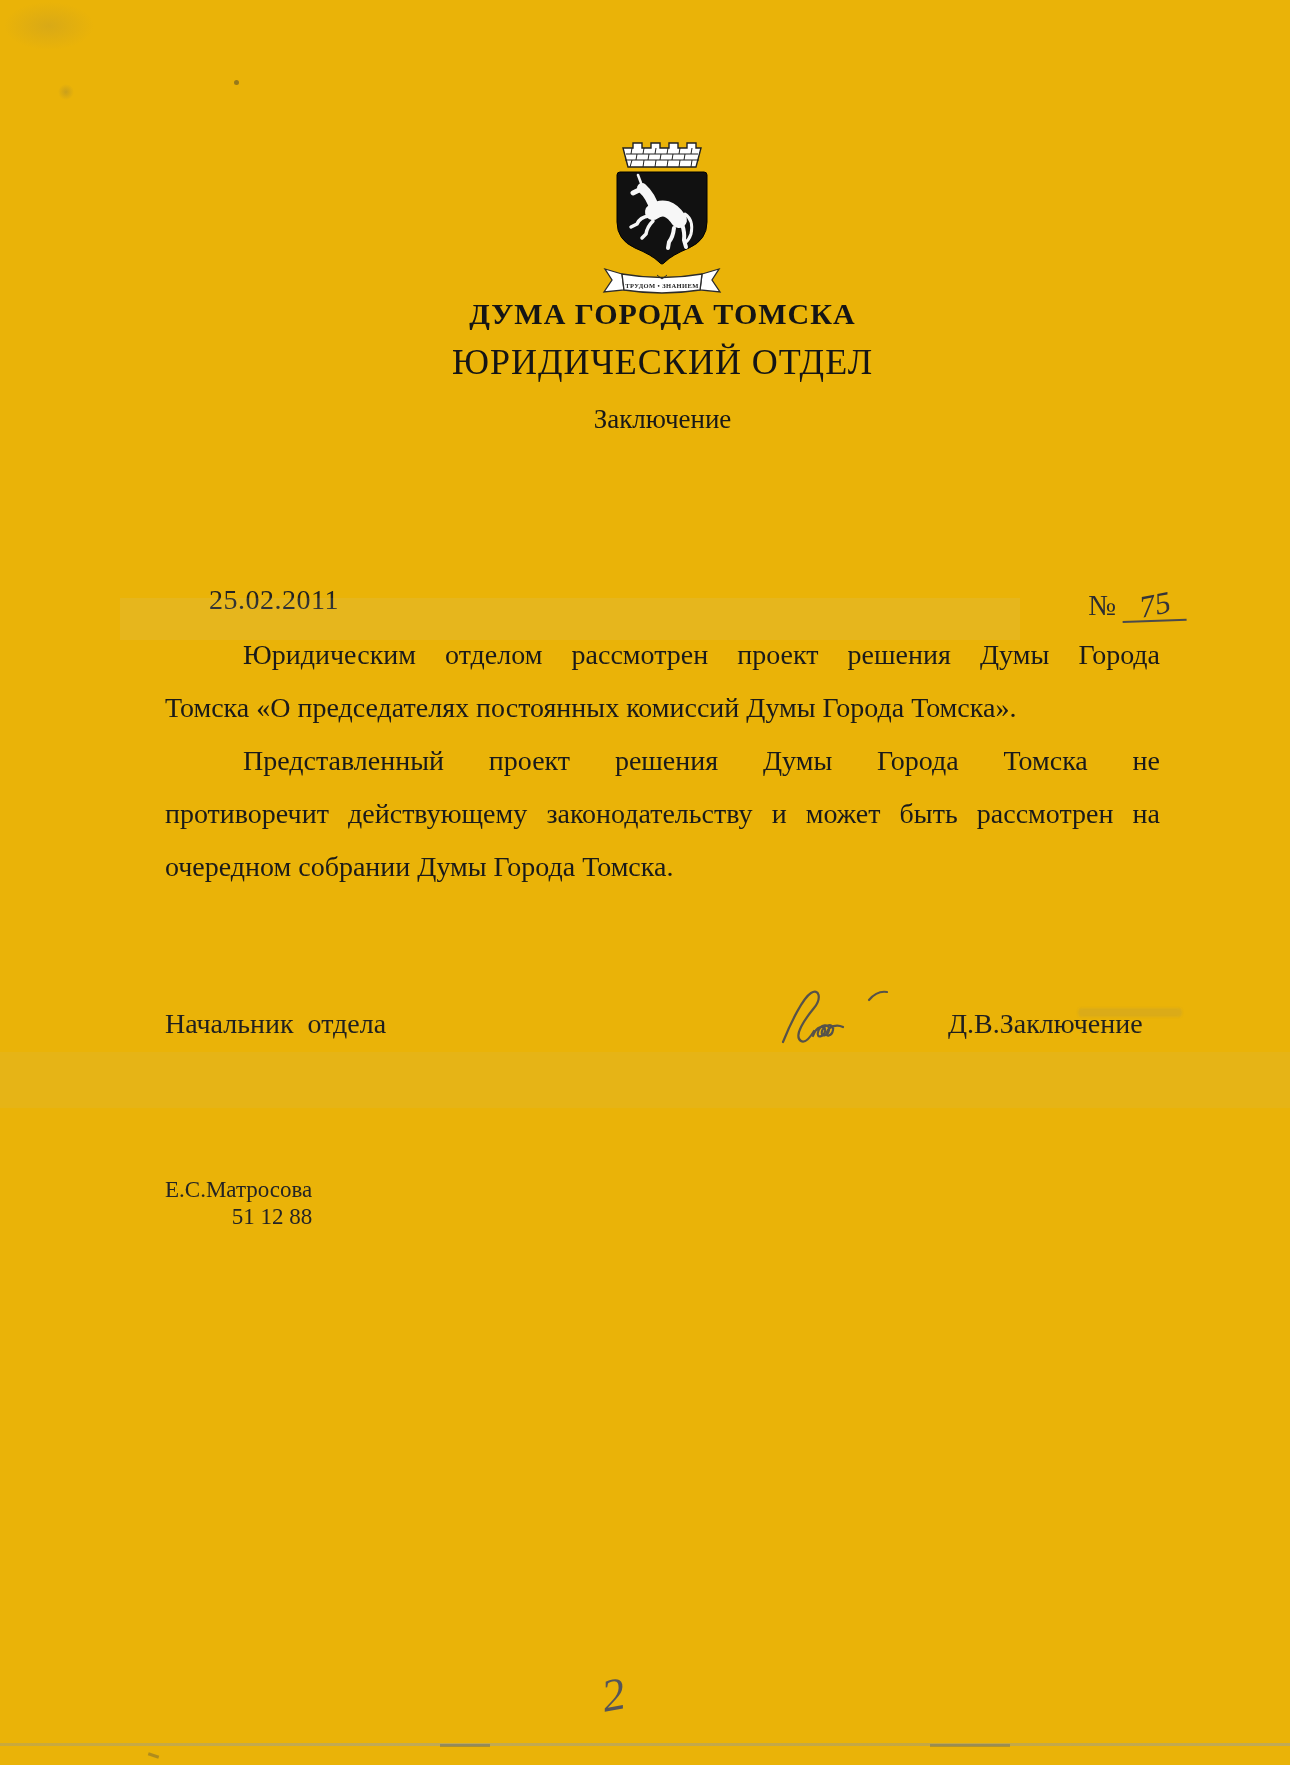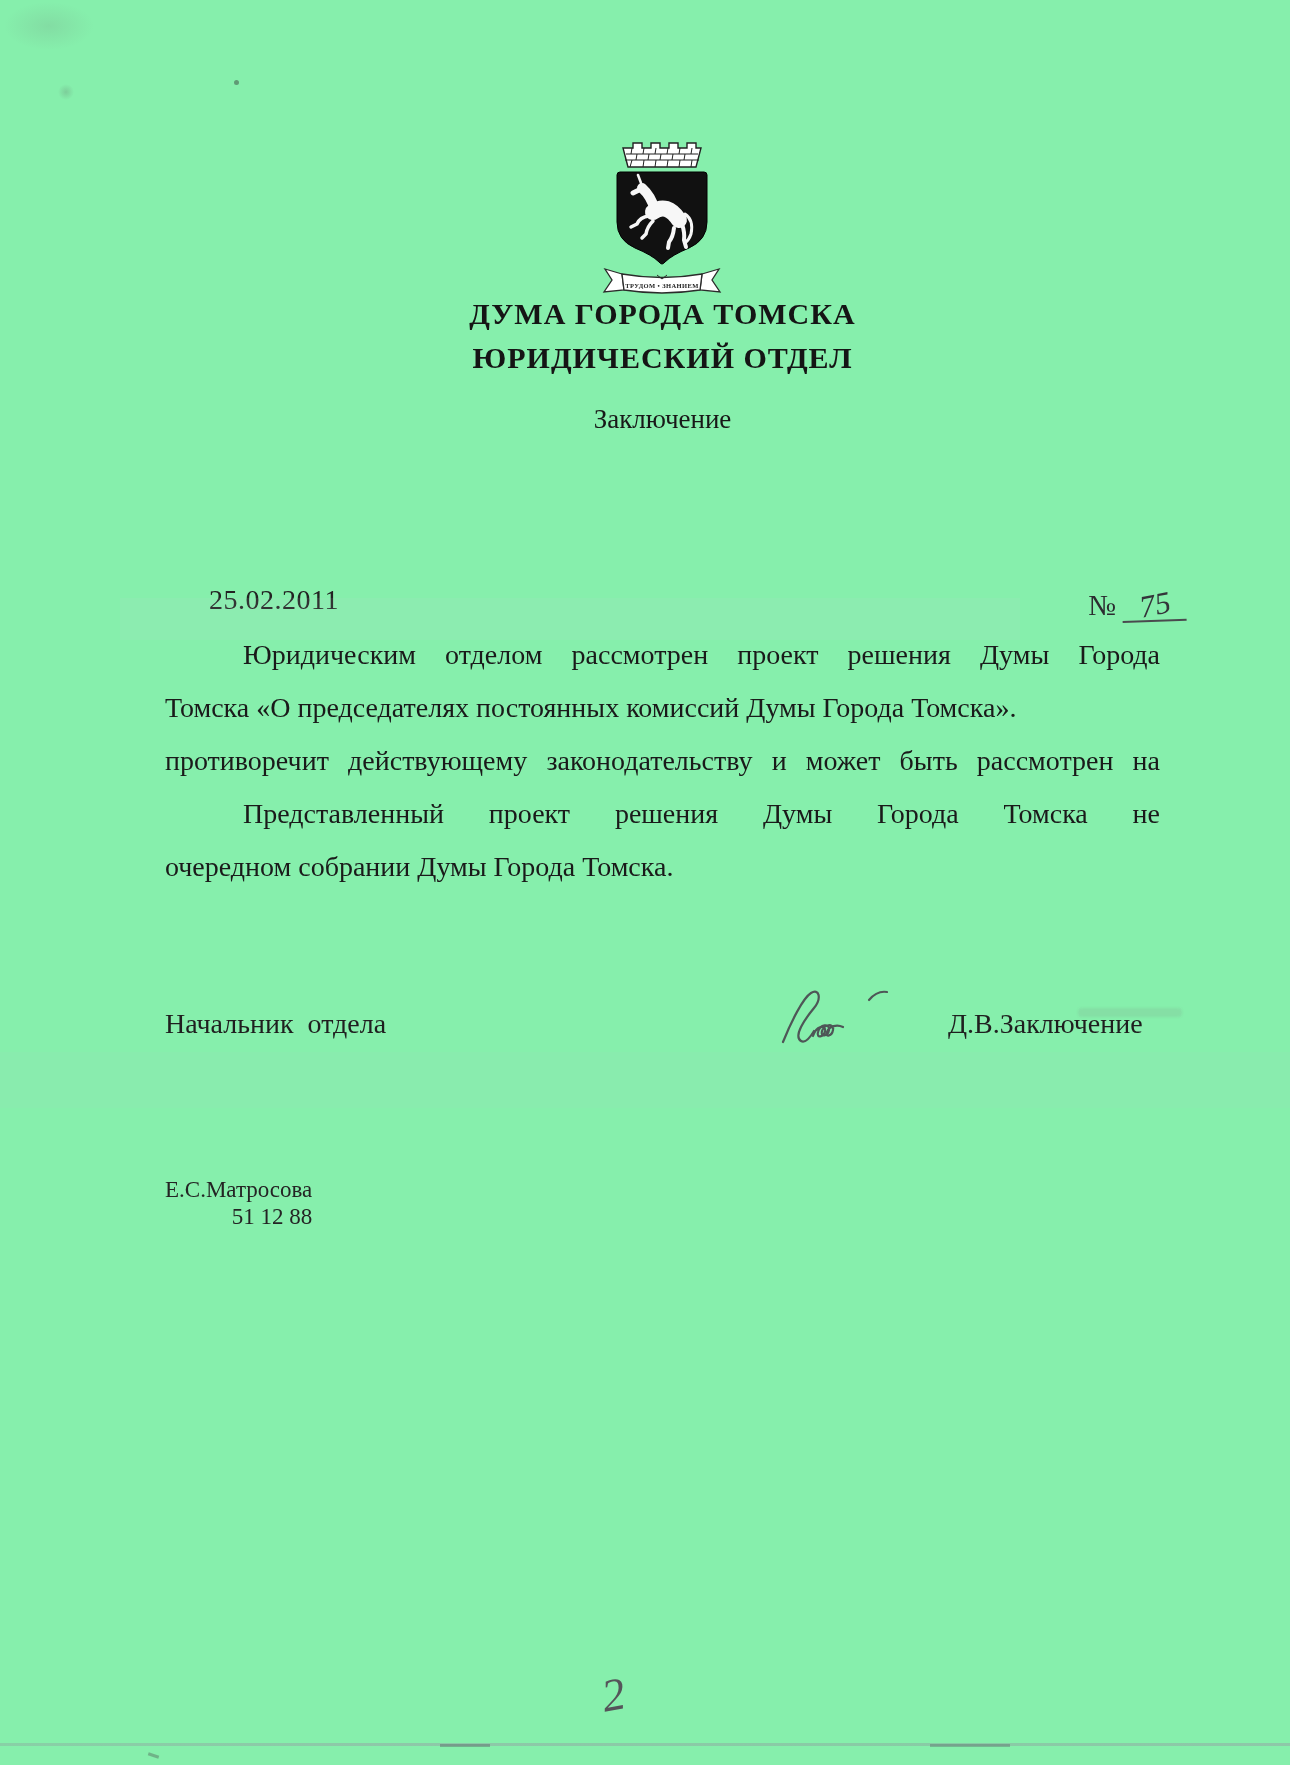--- a/index.html
+++ b/index.html
@@ -1,33 +1,33 @@
 <!DOCTYPE html>
 <html><head>
 <meta charset="utf-8">
 <style>
   html,body{margin:0;padding:0;background:#e8e8e8;}
   .page{
     position:relative;
     width:1290px;height:1765px;
     margin:0 auto;
-    background:#86efac;
+    background:#eab308;
     overflow:hidden;
     font-family:"Liberation Serif","DejaVu Serif",serif;
     color:#1c1c1c;
   }
   
   .emblem{position:absolute;left:597px;top:140px;width:130px;height:162px;}
   .org-name{
     position:absolute;left:165px;top:297px;width:995px;
     text-align:center;font-size:30px;font-weight:bold;letter-spacing:1px;color:#151515;
   }
   .dept-name{
     position:absolute;left:165px;top:341px;width:995px;
-    text-align:center;font-size:30px;font-weight:bold;letter-spacing:1px;color:#151515;
+    text-align:center;font-size:36px;font-weight:normal;letter-spacing:1px;color:#151515;
   }
   .doc-type{
     position:absolute;left:165px;top:404px;width:995px;
     text-align:center;font-size:27px;font-weight:normal;color:#181818;
   }
   .subject{
     position:absolute;left:165px;top:462px;width:995px;
     text-align:center;font-size:28px;font-weight:bold;line-height:38px;color:#141414;
   }
   
@@ -132,22 +132,22 @@
       <span class="num-line"><span class="num-hand">75</span></span>
     </span>
   </div>
 
   <div class="body-text">
     <div>
       <div class="bline indent just">Юридическим отделом рассмотрен проект решения Думы Города</div>
       <div class="bline">Томска «О председателях постоянных комиссий Думы Города Томска».</div>
     </div>
     <div>
+      <div class="bline indent just">Представленный проект решения Думы Города Томска не</div>
       <div class="bline just">противоречит действующему законодательству и может быть рассмотрен на</div>
-      <div class="bline indent just">Представленный проект решения Думы Города Томска не</div>
       <div class="bline">очередном собрании Думы Города Томска.</div>
     </div>
   </div>
 
   <div class="sign-row">
     <span class="sign-pos">Начальник отдела</span>
     <svg class="sign-svg" viewBox="0 0 140 62" xmlns="http://www.w3.org/2000/svg">
       <g stroke="#4a4a50" stroke-width="2.2" fill="none" stroke-linecap="round" opacity="0.92">
         <path d="M6,56 C14,36 26,12 34,7 C42,2 45,12 37,22 C28,33 16,50 24,55 C29,58 34,50 37,45"></path>
         <path d="M36,50 C39,40 49,38 48,45 C47,51 39,53 41,46 C43,38 53,37 52,44 C51,50 43,52 45,45 C47,38 57,37 56,44 C55,50 48,52 50,46 C52,40 60,38 66,41"></path>

